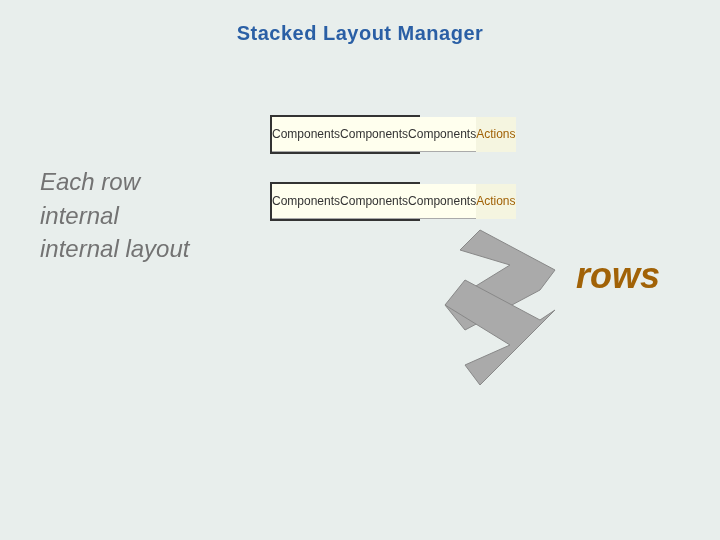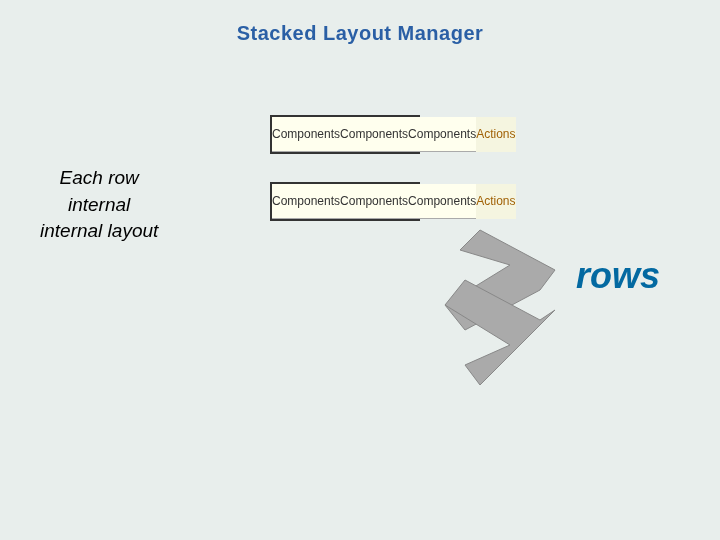--- a/index.html
+++ b/index.html
@@ -28,35 +28,34 @@
       height: 480px;
       margin-top: 10px;
     }
 
     
     .left-label {
       position: absolute;
       left: 40px;
       top: 110px;
       font-style: italic;
-      color: #000000;
-      font-size: 19px;
+      color: #737373;
+      font-size: 24px;
       line-height: 1.4;
-      text-align: center;
     }
 
     
     .rows-label {
       position: absolute;
       right: 60px;
       top: 200px;
       font-style: italic;
       font-weight: bold;
       font-size: 36px;
-      color: #0369a1;
+      color: #a16207;
     }
 
     
     .boxes-container {
       position: absolute;
       left: 270px;
       top: 60px;
       display: flex;
       flex-direction: column;
       gap: 28px;

